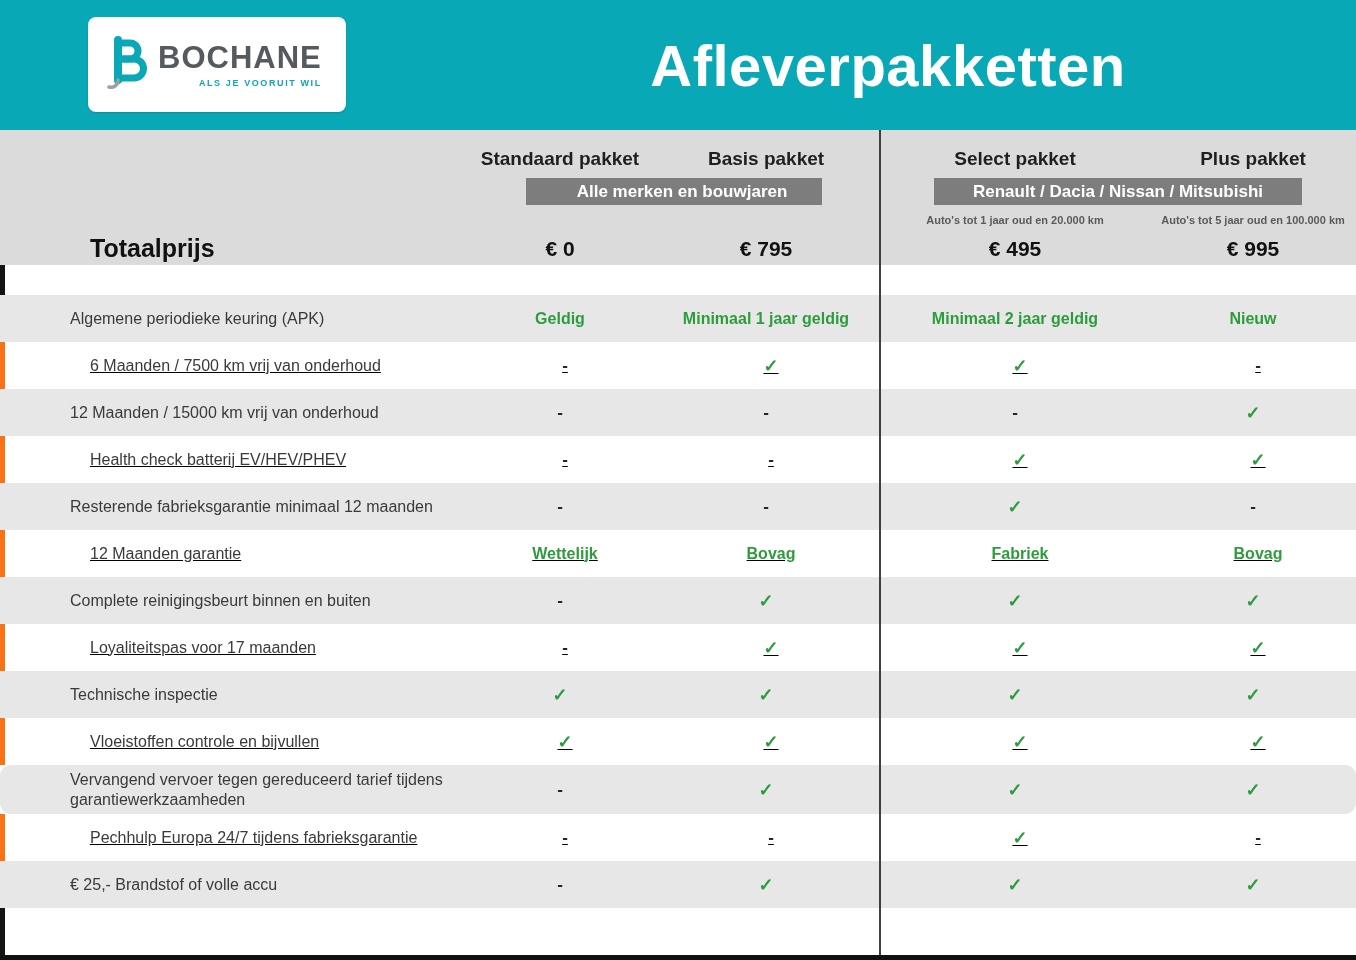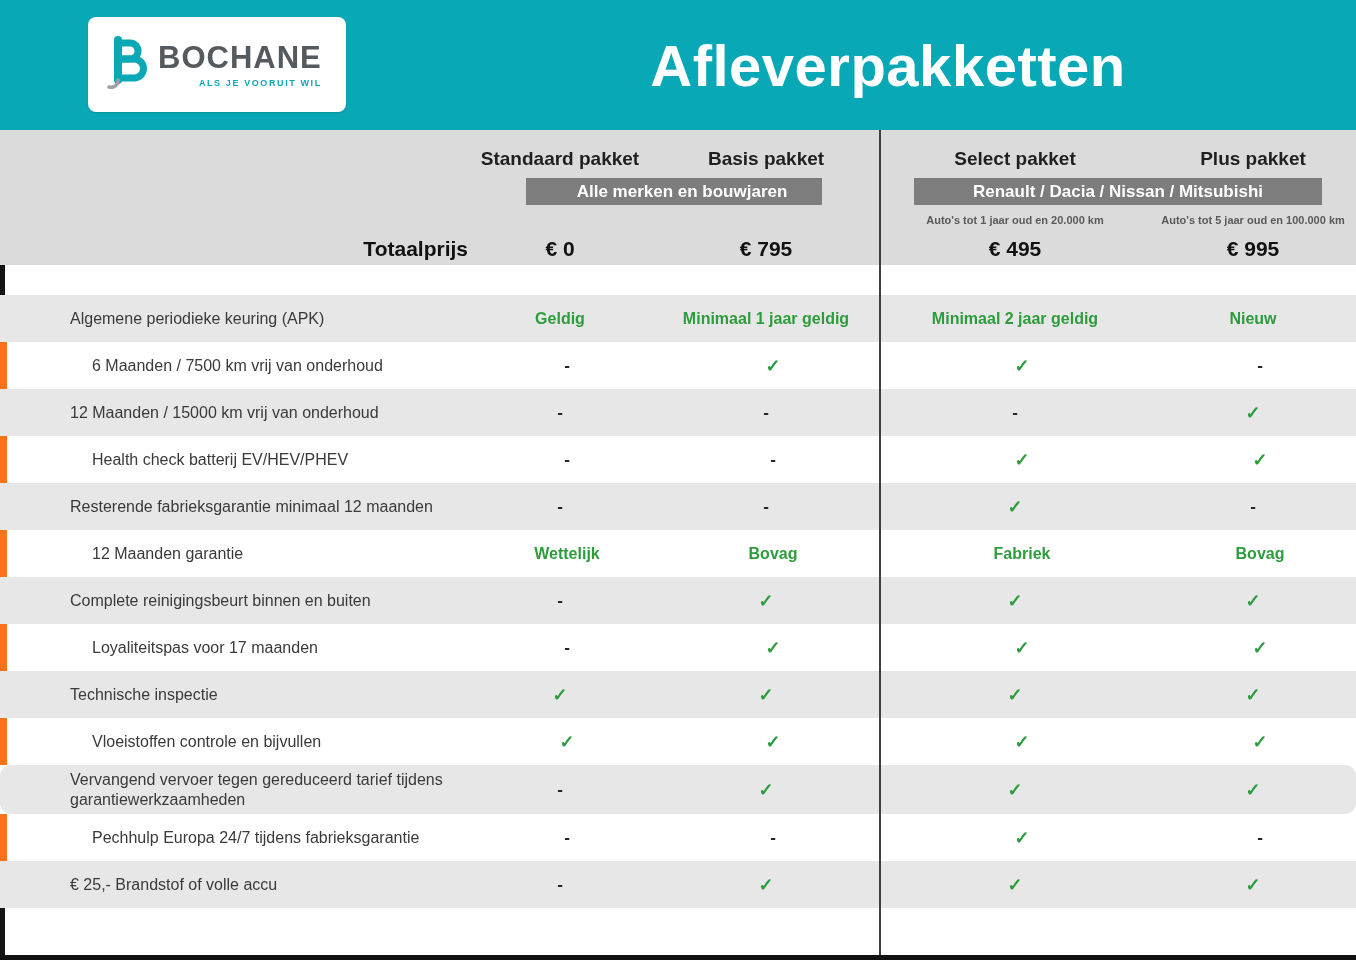--- a/index.html
+++ b/index.html
@@ -25,35 +25,35 @@
   .grid { display:grid; grid-template-columns:468px 184px 228px 270px 206px; }
 
   
   .band { position:relative; height:135px; background:#DBDBDB; }
   .line-headers { position:absolute; top:16px; left:0; right:0; height:26px; align-items:center; }
   .col-header { text-align:center; font-size:19px; font-weight:bold; color:#1f1f1f; }
   .line-badges { position:absolute; top:48px; left:0; right:0; height:27px; }
   .badge { background:#7D7D7D; color:#ffffff; font-weight:bold; font-size:17px;
            display:flex; align-items:center; justify-content:center; height:27px; }
   .badge-left  { grid-column:2 / 4; width:296px; justify-self:center;padding-left:16px; }
-  .badge-right { grid-column:4 / 6; width:408px; justify-self:center; }
+  .badge-right { grid-column:4 / 6; width:368px; justify-self:center; }
   .line-subnotes { position:absolute; top:82px; left:0; right:0; height:16px; align-items:center; }
   .subnote { text-align:center; font-size:11px; font-weight:bold; color:#5a5a5a; }
   .subnote-select { grid-column:4; }
   .subnote-plus { grid-column:5; }
   .line-prices { position:absolute; top:102px; left:0; right:0; height:33px; align-items:center; }
-  .total-label { padding-left:90px; font-size:21px; font-weight:bold; color:#111111;text-align:right; }
+  .total-label { padding-left:90px; font-size:25px; font-weight:bold; color:#111111; }
   .price { text-align:center; font-size:21px; font-weight:bold; color:#111111; }
 
   
   .gap { height:30px; background:#ffffff; border-left:5px solid #141414; }
   .row { height:47px; align-items:center; }
   .row.tall { height:49px;border-radius:11px; }
   .row.shade { background:#E7E7E7; }
-  .row.plain { background:#ffffff; border-left:7px solid #f97316; }
+  .row.plain { background:#ffffff; border-left:5px solid #f97316;text-decoration:underline; }
   .cell-label { padding-left:70px; font-size:16px; color:#3a3a3a; line-height:1.25; padding-right:16px; }
   .row.plain .cell-label { padding-left:85px; }
   .cell-value { display:flex; align-items:center; justify-content:center; font-weight:bold; }
   .cell-value.check { color:#2D9C3C; font-size:18px; }
   .cell-value.dash  { color:#262626; font-size:17px; }
   .cell-value.word  { color:#2D9C3C; font-size:16px; }
 
   .bottom-space { height:47px; background:#ffffff; border-left:5px solid #141414; }
   .bottom-bar { height:5px; background:#111111; }
 

